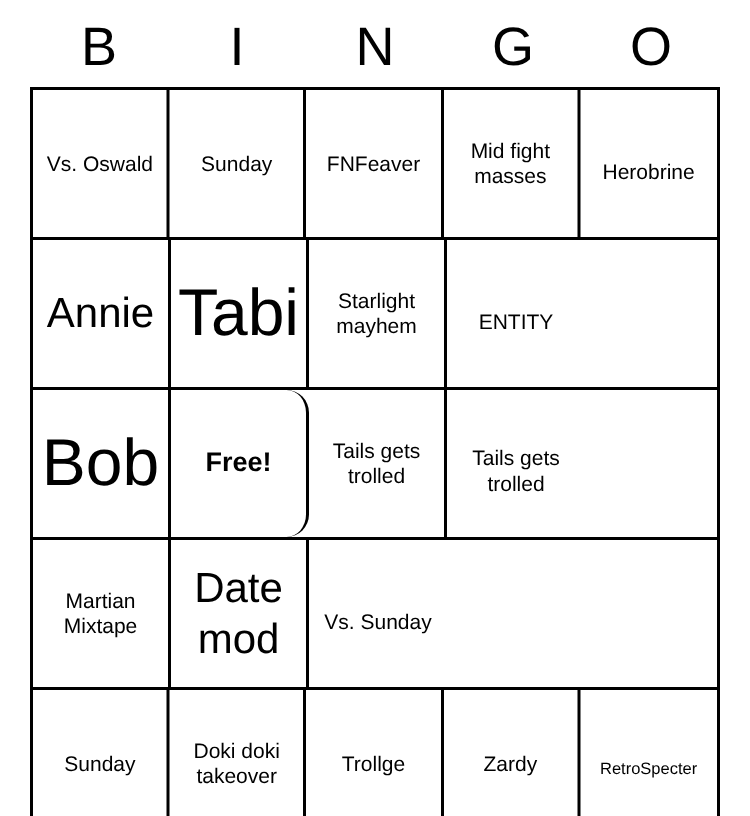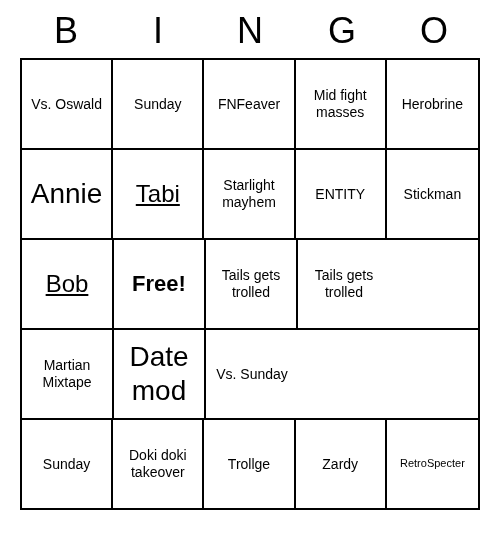--- a/index.html
+++ b/index.html
@@ -53,34 +53,35 @@
       justify-content: center;
       text-align: center;
       padding: 4px;
       font-size: 14px;
       color: #000;
       line-height: 1.2;
     }
 
     .bingo-cell:last-child {
       border-right: none;
+      margin-top: 10px;
     }
 
     .bingo-cell.large-text {
       font-size: 28px;
     }
 
     .bingo-cell.xlarge-text {
-      font-size: 24px;
-      text-decoration: underline;
+      font-size: 44px;
     }
 
     .bingo-cell.free {
-      font-size: 22px;
+      font-size: 18px;
       font-weight: bold;
+      border-radius: 15px;
     }
 
     .bingo-cell.small-text {
       font-size: 11px;
     }
   </style>
 </head>
 <body>
 
 <div class="bingo-header">
@@ -97,21 +98,20 @@
       <div class="bingo-cell">Sunday</div>
       <div class="bingo-cell">FNFeaver</div>
       <div class="bingo-cell">Mid fight masses</div>
       <div class="bingo-cell">Herobrine</div>
     </div>
     <div class="bingo-row">
       <div class="bingo-cell large-text">Annie</div>
       <div class="bingo-cell xlarge-text">Tabi</div>
       <div class="bingo-cell">Starlight mayhem</div>
       <div class="bingo-cell">ENTITY</div>
-      <div class="bingo-cell">Stickman</div>
     </div>
     <div class="bingo-row">
       <div class="bingo-cell xlarge-text">Bob</div>
       <div class="bingo-cell free">Free!</div>
       <div class="bingo-cell">Tails gets trolled</div>
       <div class="bingo-cell">Tails gets trolled</div>
     </div>
     <div class="bingo-row">
       <div class="bingo-cell">Martian Mixtape</div>
       <div class="bingo-cell large-text">Date mod</div>

